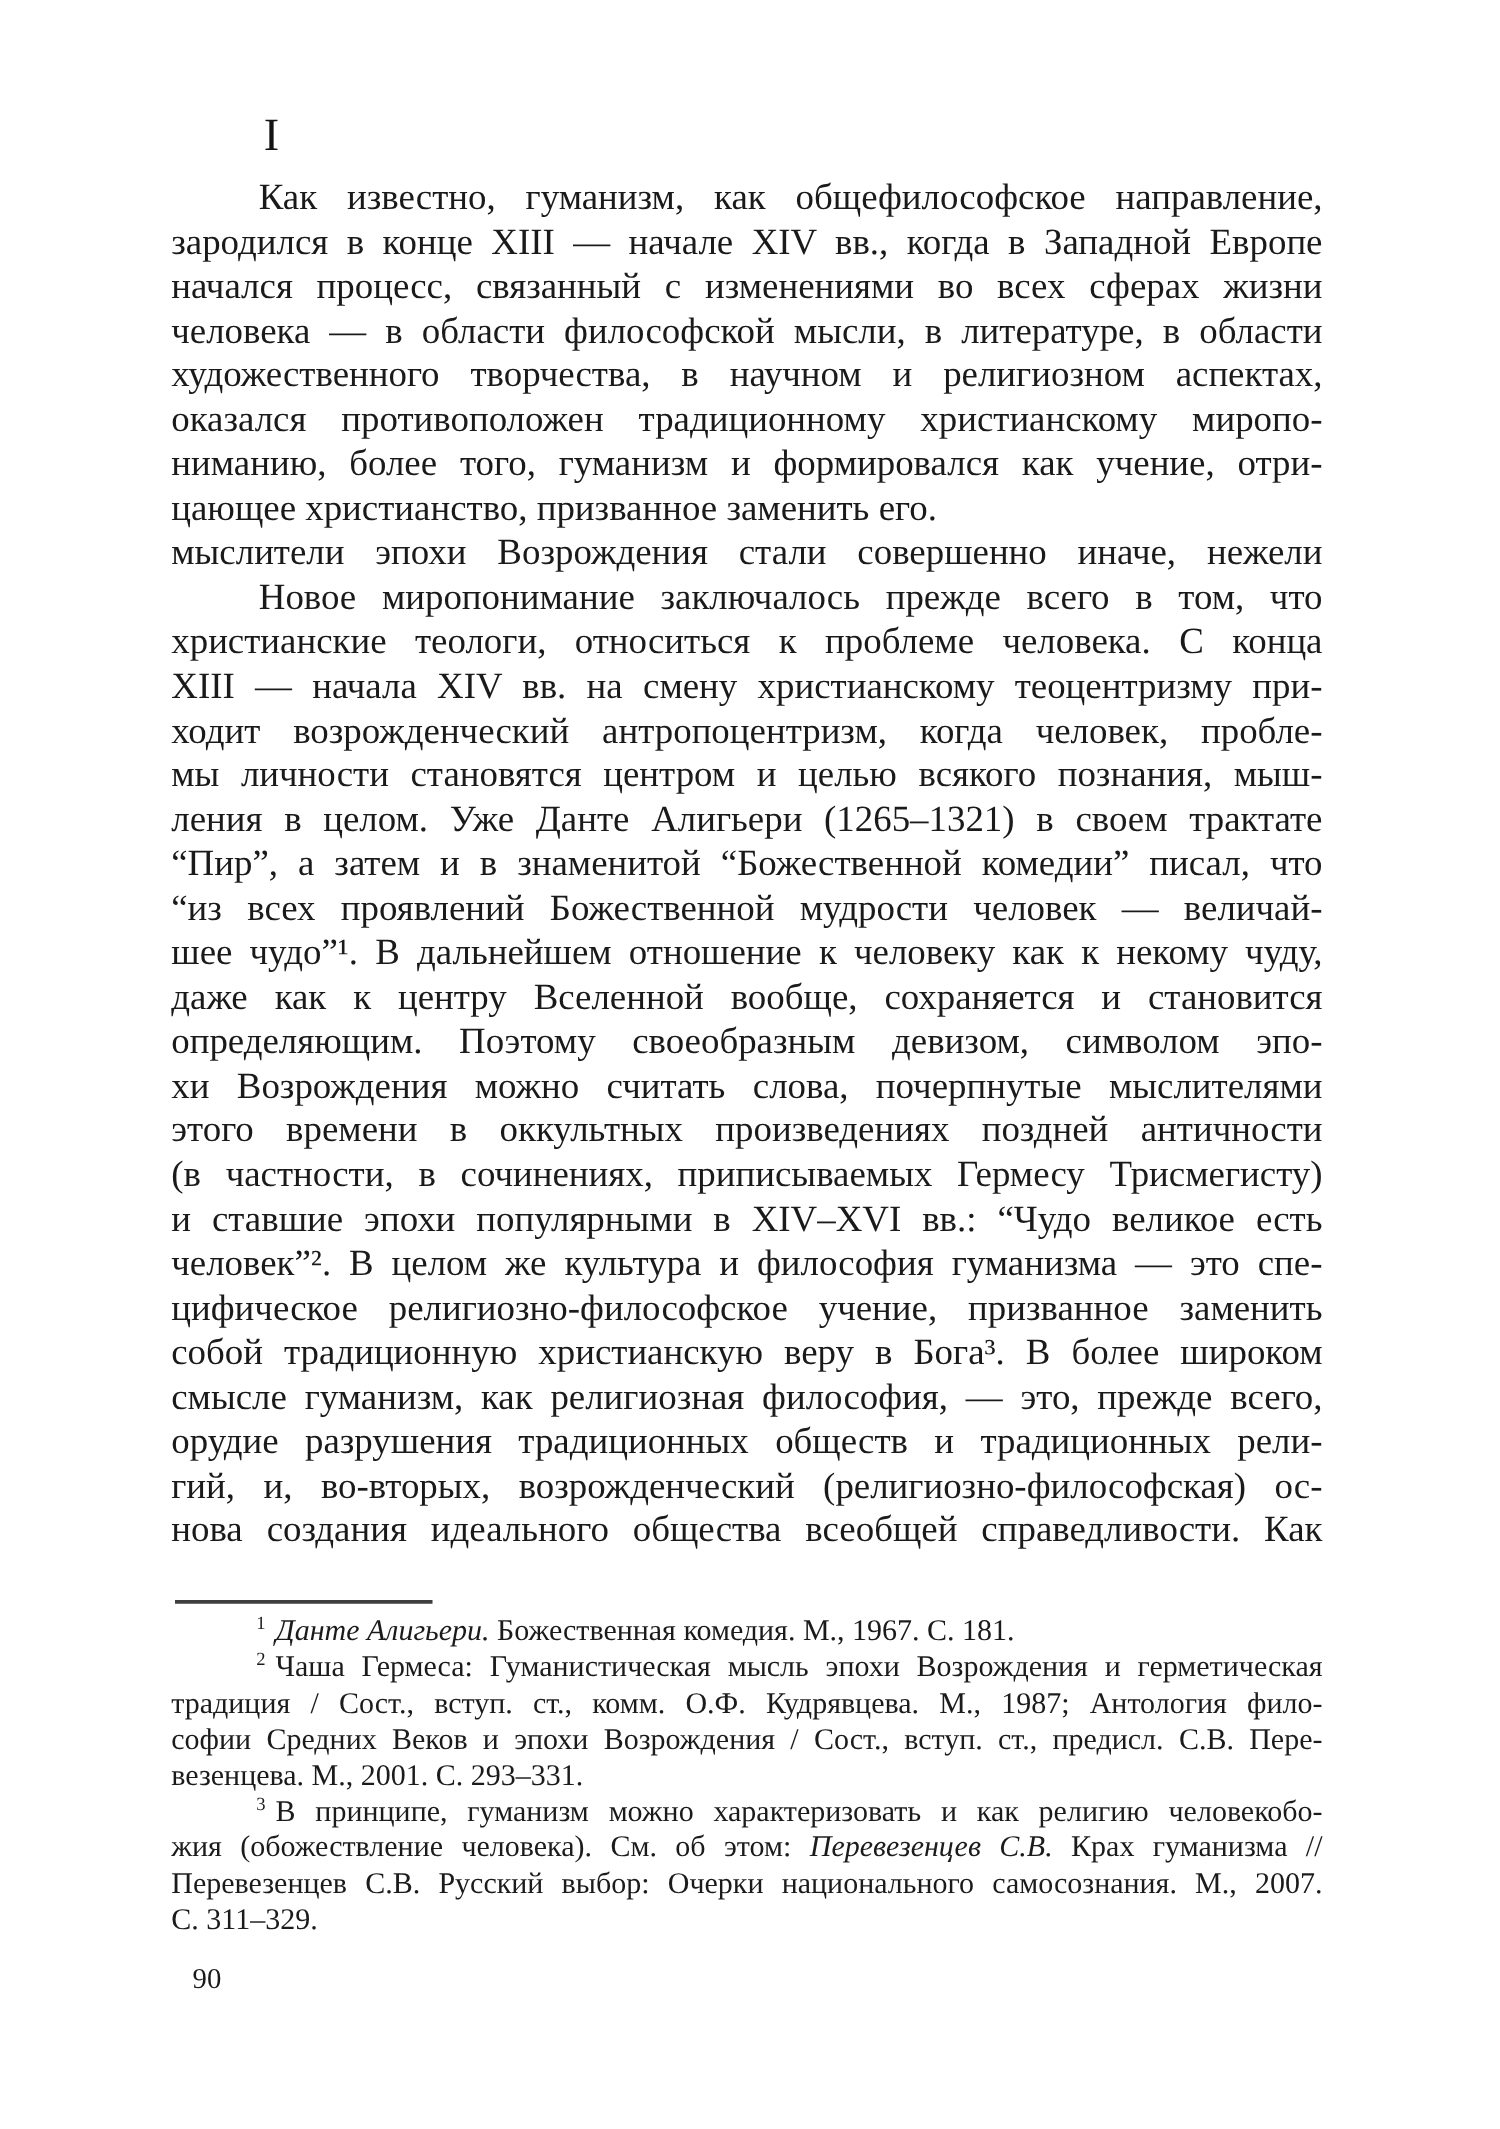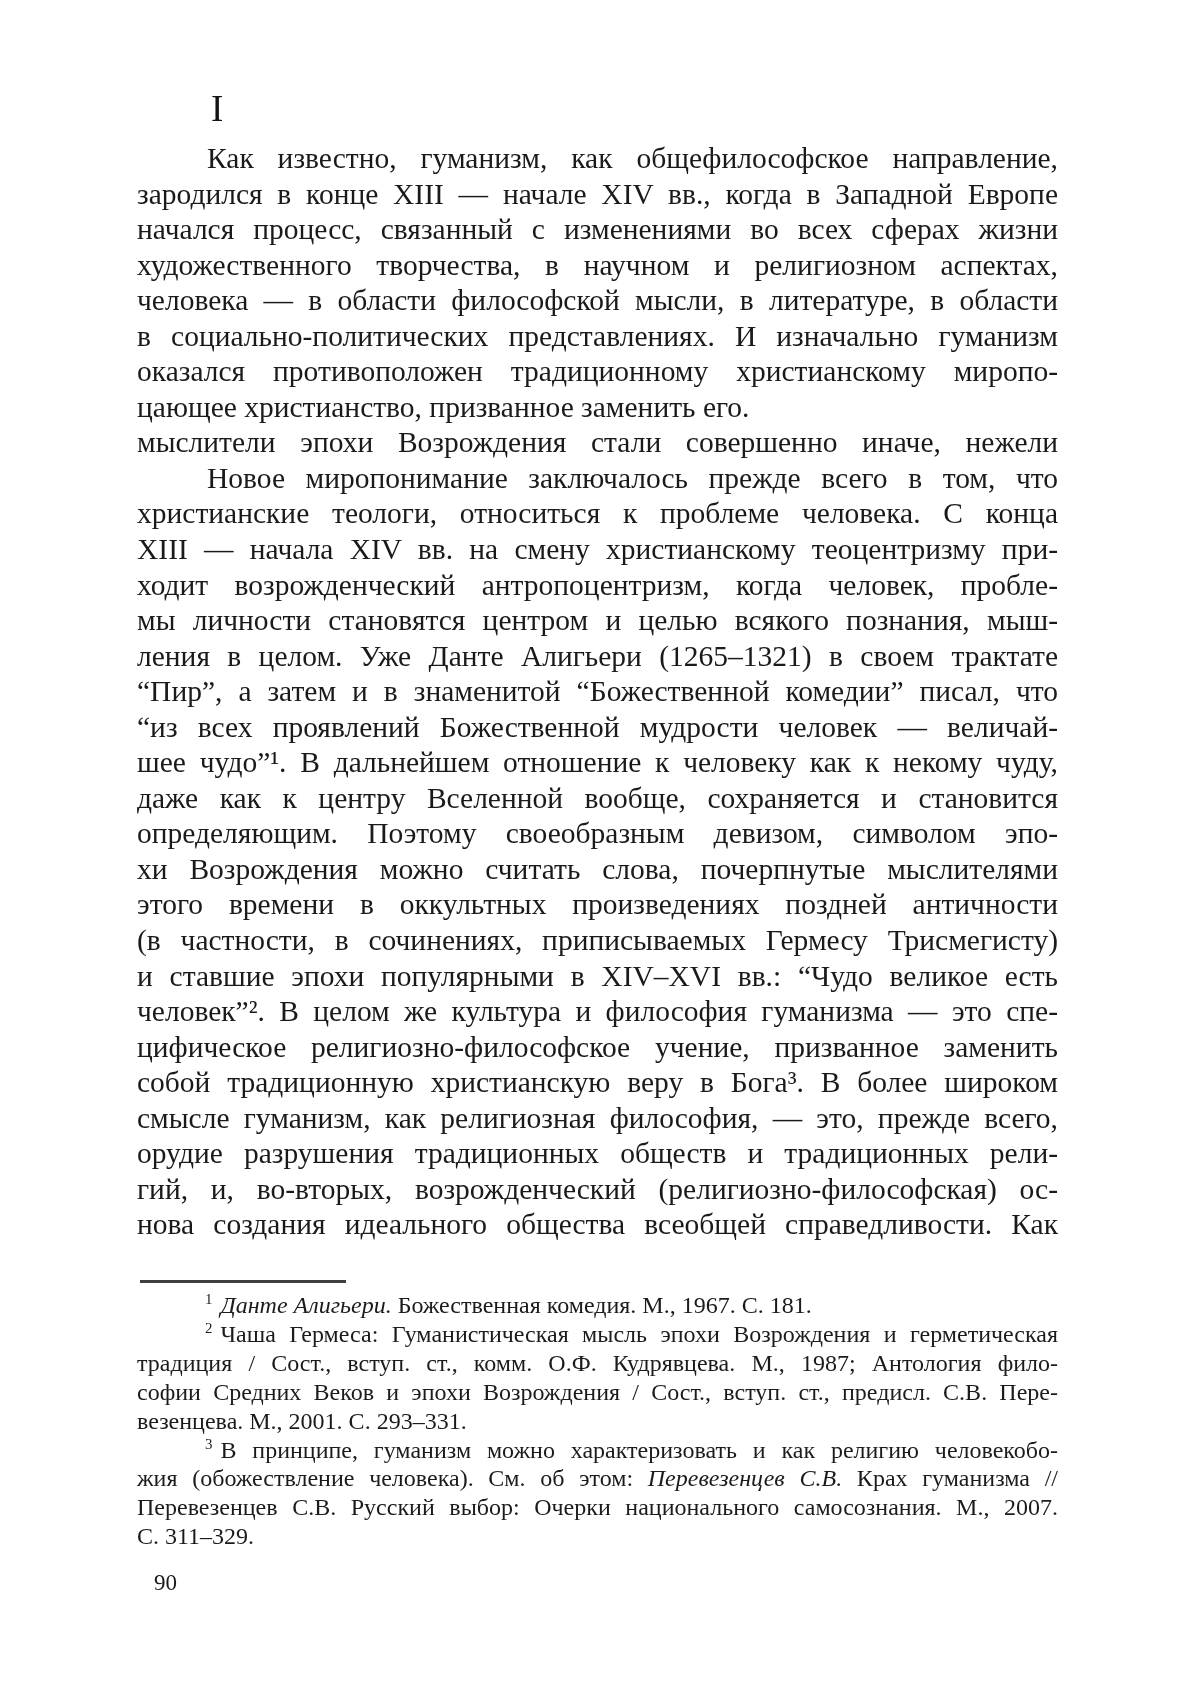--- a/index.html
+++ b/index.html
@@ -51,24 +51,24 @@
 
 <div class="page">
 
   <div class="chapter-num">I</div>
 
   <div class="body-text">
     <div>
         <div class="line first just">Как известно, гуманизм, как общефилософское направление,</div>
         <div class="line just">зародился в конце XIII — начале XIV вв., когда в Западной Европе</div>
         <div class="line just">начался процесс, связанный с изменениями во всех сферах жизни</div>
+        <div class="line just">человека — в области философской мысли, в литературе, в области</div>
         <div class="line just">художественного творчества, в научном и религиозном аспектах,</div>
-        <div class="line just">человека — в области философской мысли, в литературе, в области</div>
-        <div class="line just">в социально-политических представлениях. И изначально гуманизм</div>
         <div class="line just">оказался противоположен традиционному христианскому миропо-</div>
+        <div class="line just">ниманию, более того, гуманизм и формировался как учение, отри-</div>
         <div class="line wrapok">цающее христианство, призванное заменить его.</div>
       </div>
     <div>
         <div class="line just">мыслители эпохи Возрождения стали совершенно иначе, нежели</div>
         <div class="line first just">Новое миропонимание заключалось прежде всего в том, что</div>
         <div class="line just">христианские теологи, относиться к проблеме человека. С конца</div>
         <div class="line just">XIII — начала XIV вв. на смену христианскому теоцентризму при-</div>
         <div class="line just">ходит возрожденческий антропоцентризм, когда человек, пробле-</div>
         <div class="line just">мы личности становятся центром и целью всякого познания, мыш-</div>
         <div class="line just">ления в целом. Уже Данте Алигьери (1265–1321) в своем трактате</div>

